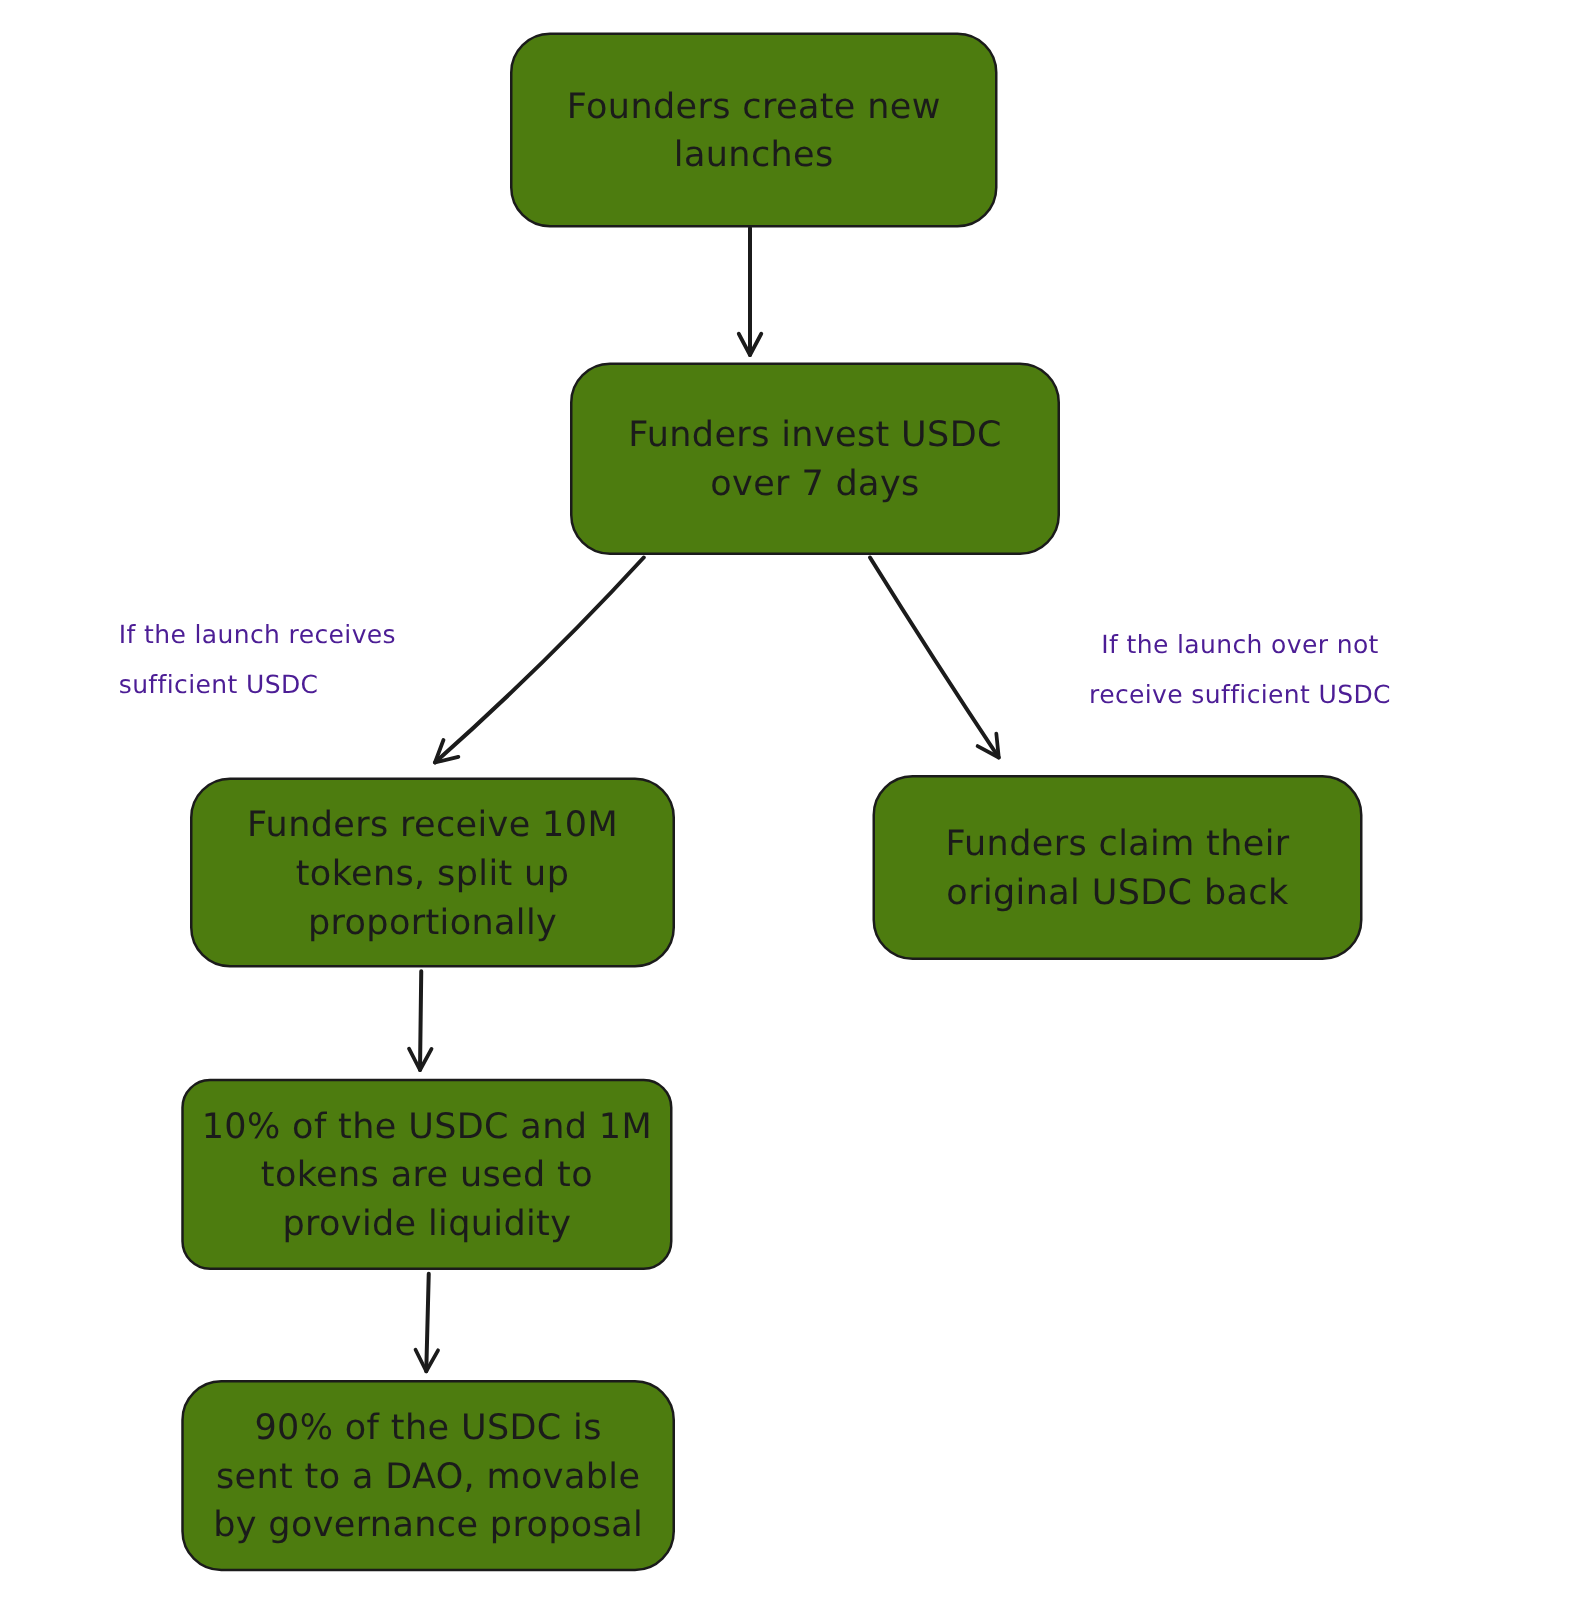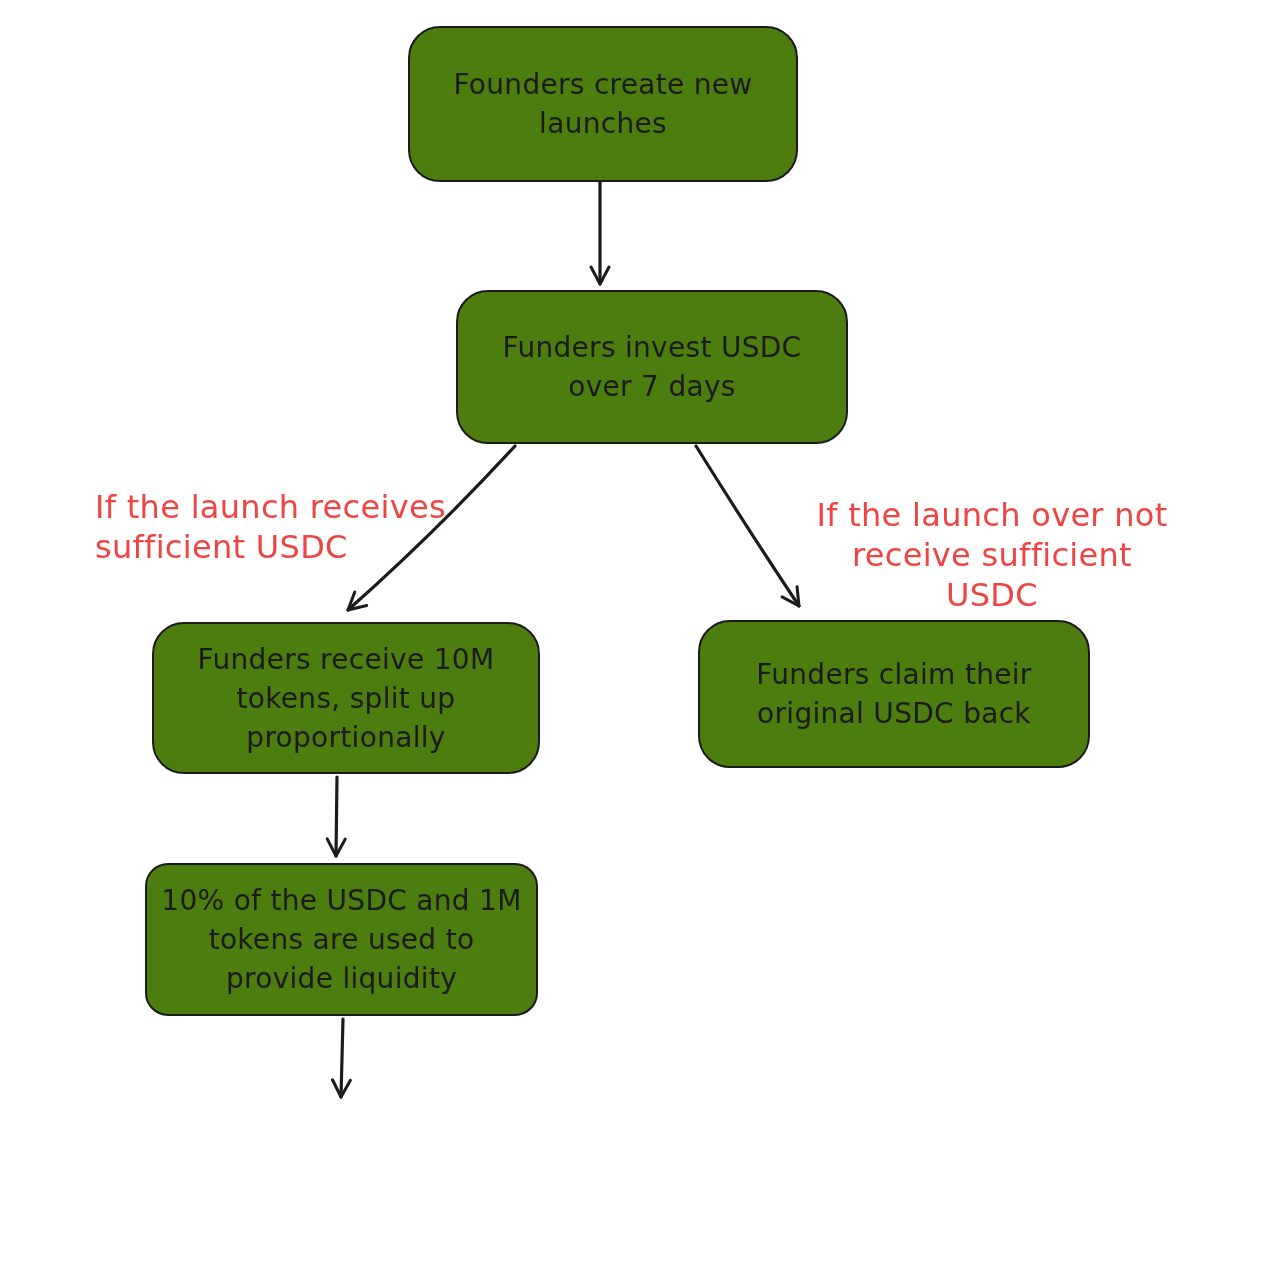--- a/index.html
+++ b/index.html
@@ -44,24 +44,24 @@
   .n-create    { left: 408px; top:  26px; width: 390px; height: 156px; }
   .n-invest    { left: 410px; top: 290px; width: 392px; height: 154px; margin-left: 46px; }
   .n-tokens    { left: 152px; top: 622px; width: 388px; height: 152px; }
   .n-claim     { left: 698px; top: 620px; width: 392px; height: 148px; }
   .n-liquidity { left: 145px; top: 863px; width: 393px; height: 153px; border-radius: 23px; }
   .n-dao       { left: 145px; top: 1104px; width: 395px; height: 153px; }
 
   .edge-label {
     position: absolute;
     white-space: pre-line;
-    font-size: 32px;
+    font-size: 20px;
     line-height: 40px;
     letter-spacing: 0.3px;
-    color: #ef4444;
+    color: #4c1d95;
   }
   .el-left {
     left: 95px;
     top: 487px;
     width: 360px;
     text-align: left;
   }
   .el-right {
     left: 802px;
     top: 495px;
@@ -103,14 +103,17 @@
 tokens, split up
 proportionally</div>
 
   <div class="node n-claim">Funders claim their
 original USDC back</div>
 
   <div class="node n-liquidity">10% of the USDC and 1M
 tokens are used to
 provide liquidity</div>
 
+  <div class="node n-dao">90% of the USDC is
+sent to a DAO, movable
+by governance proposal</div>
 
 </div>
 
 </body></html>

